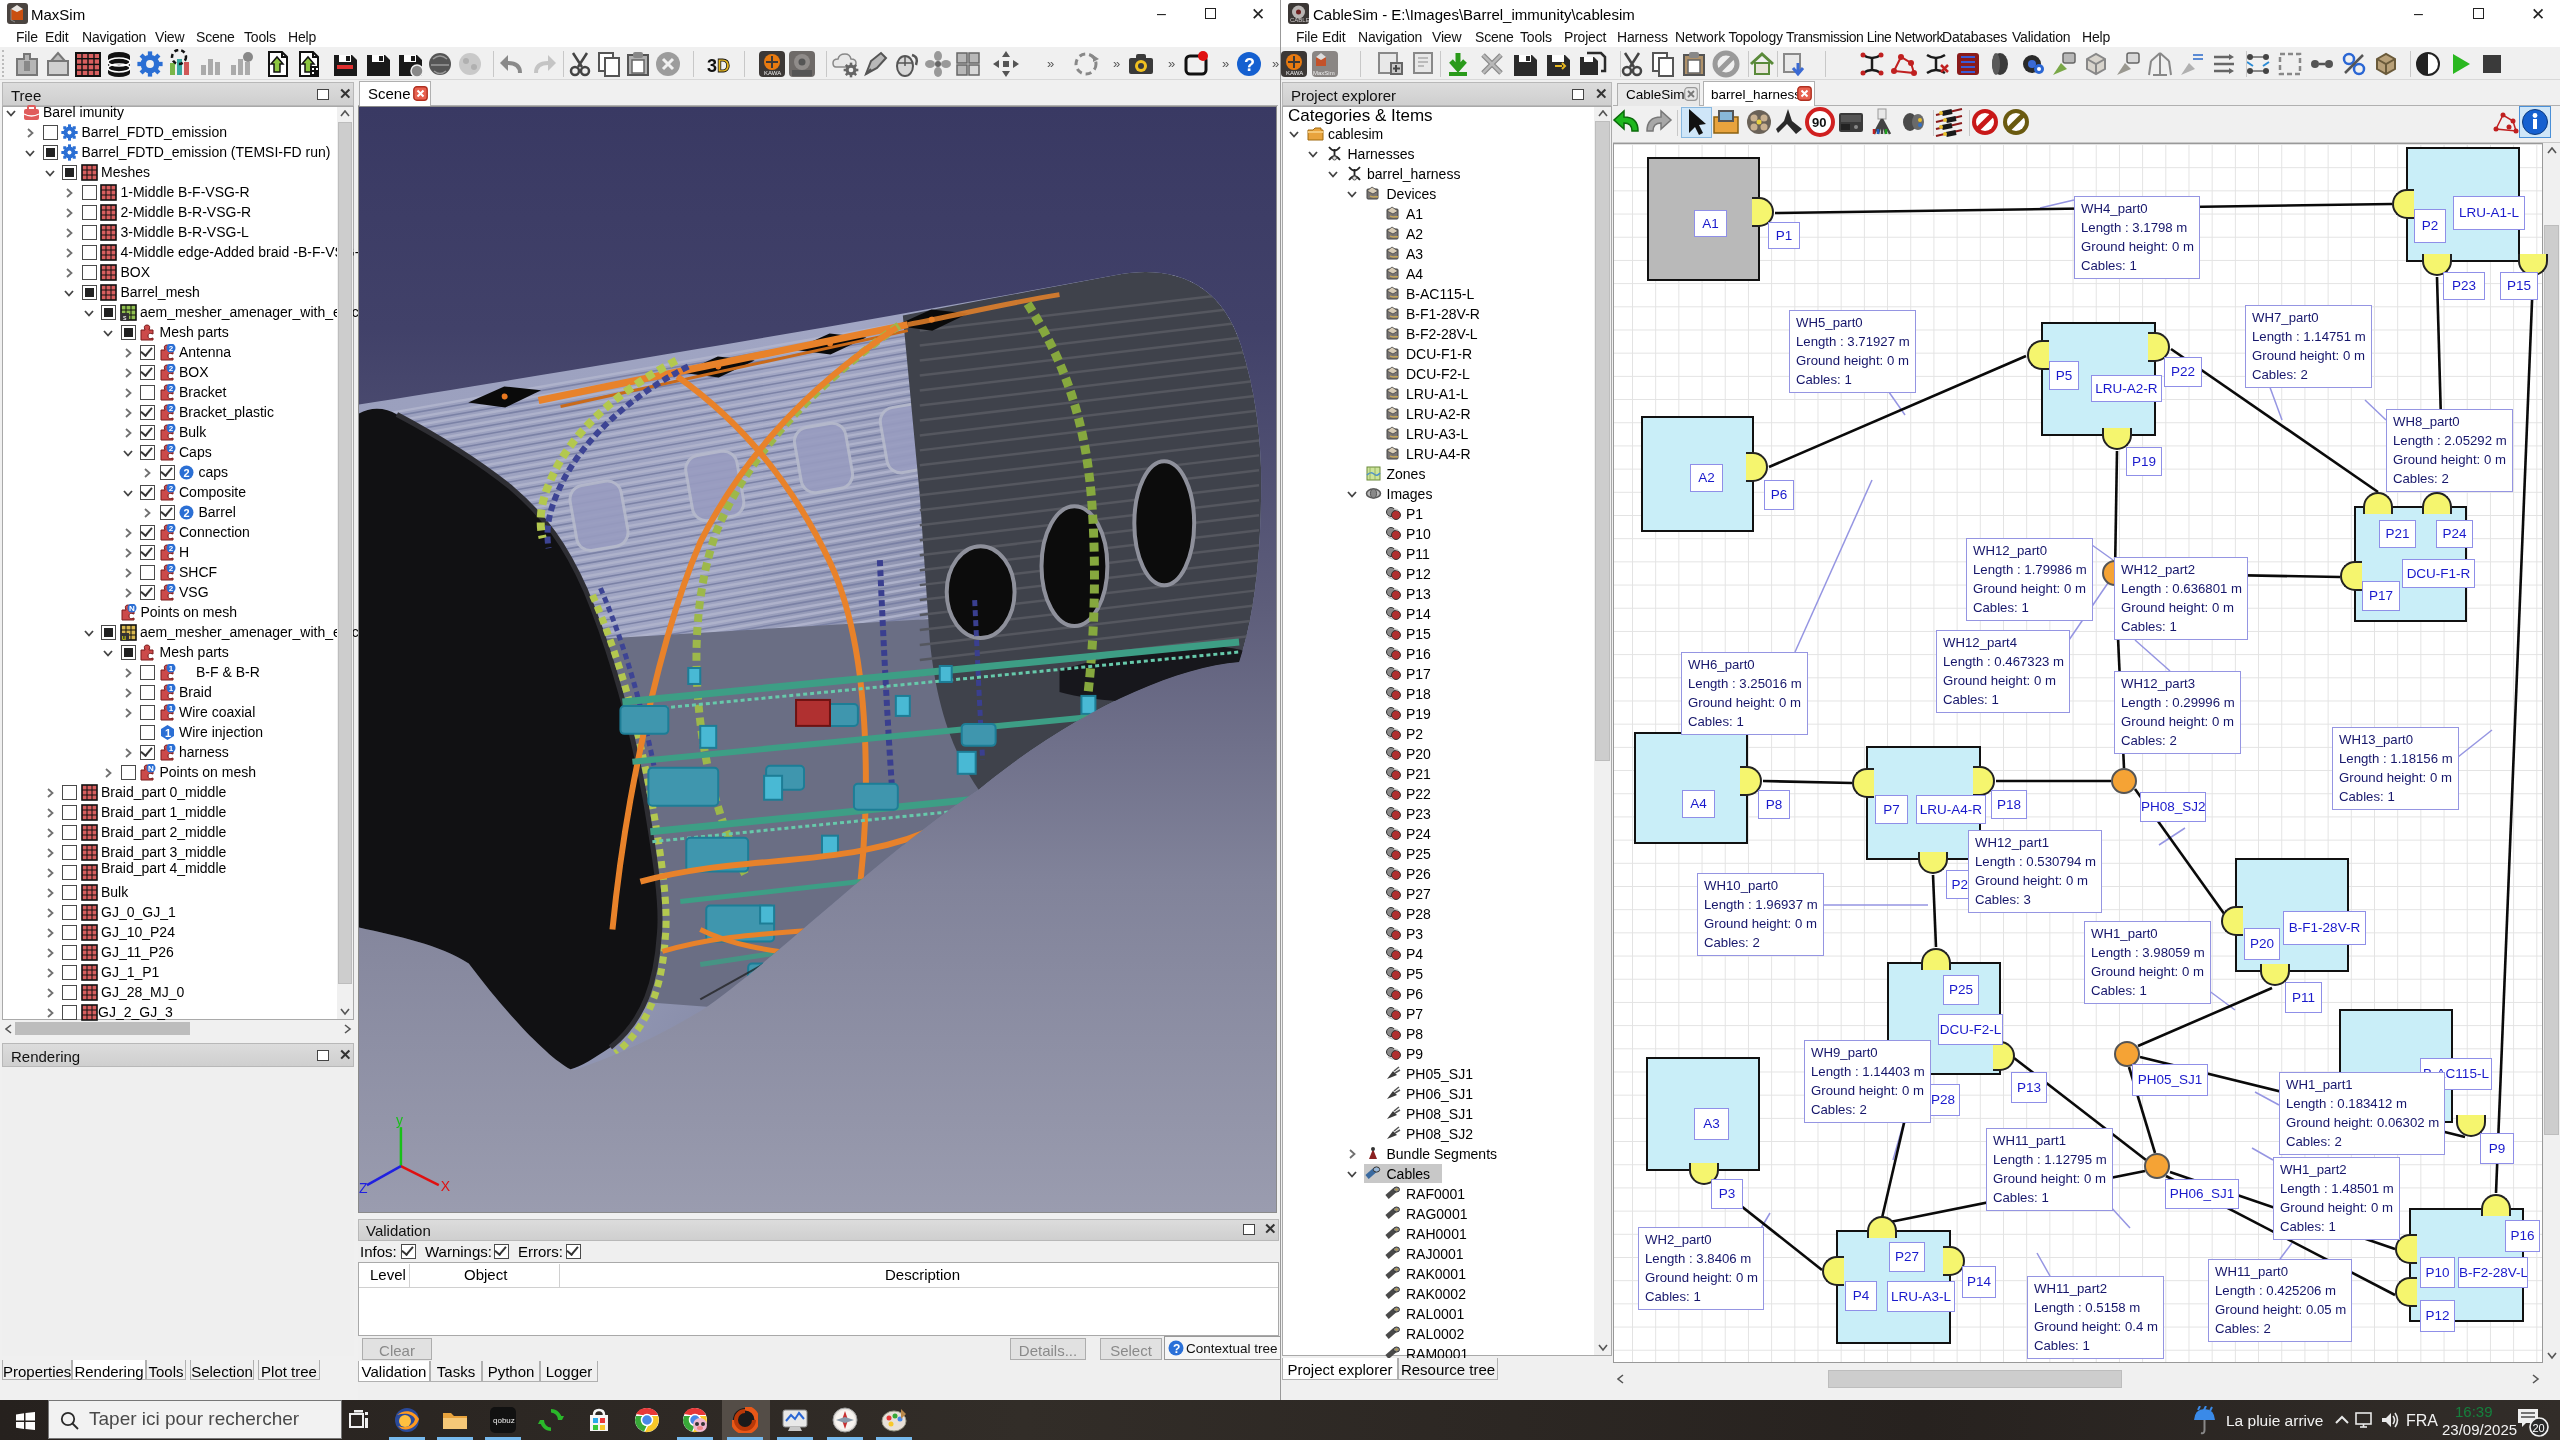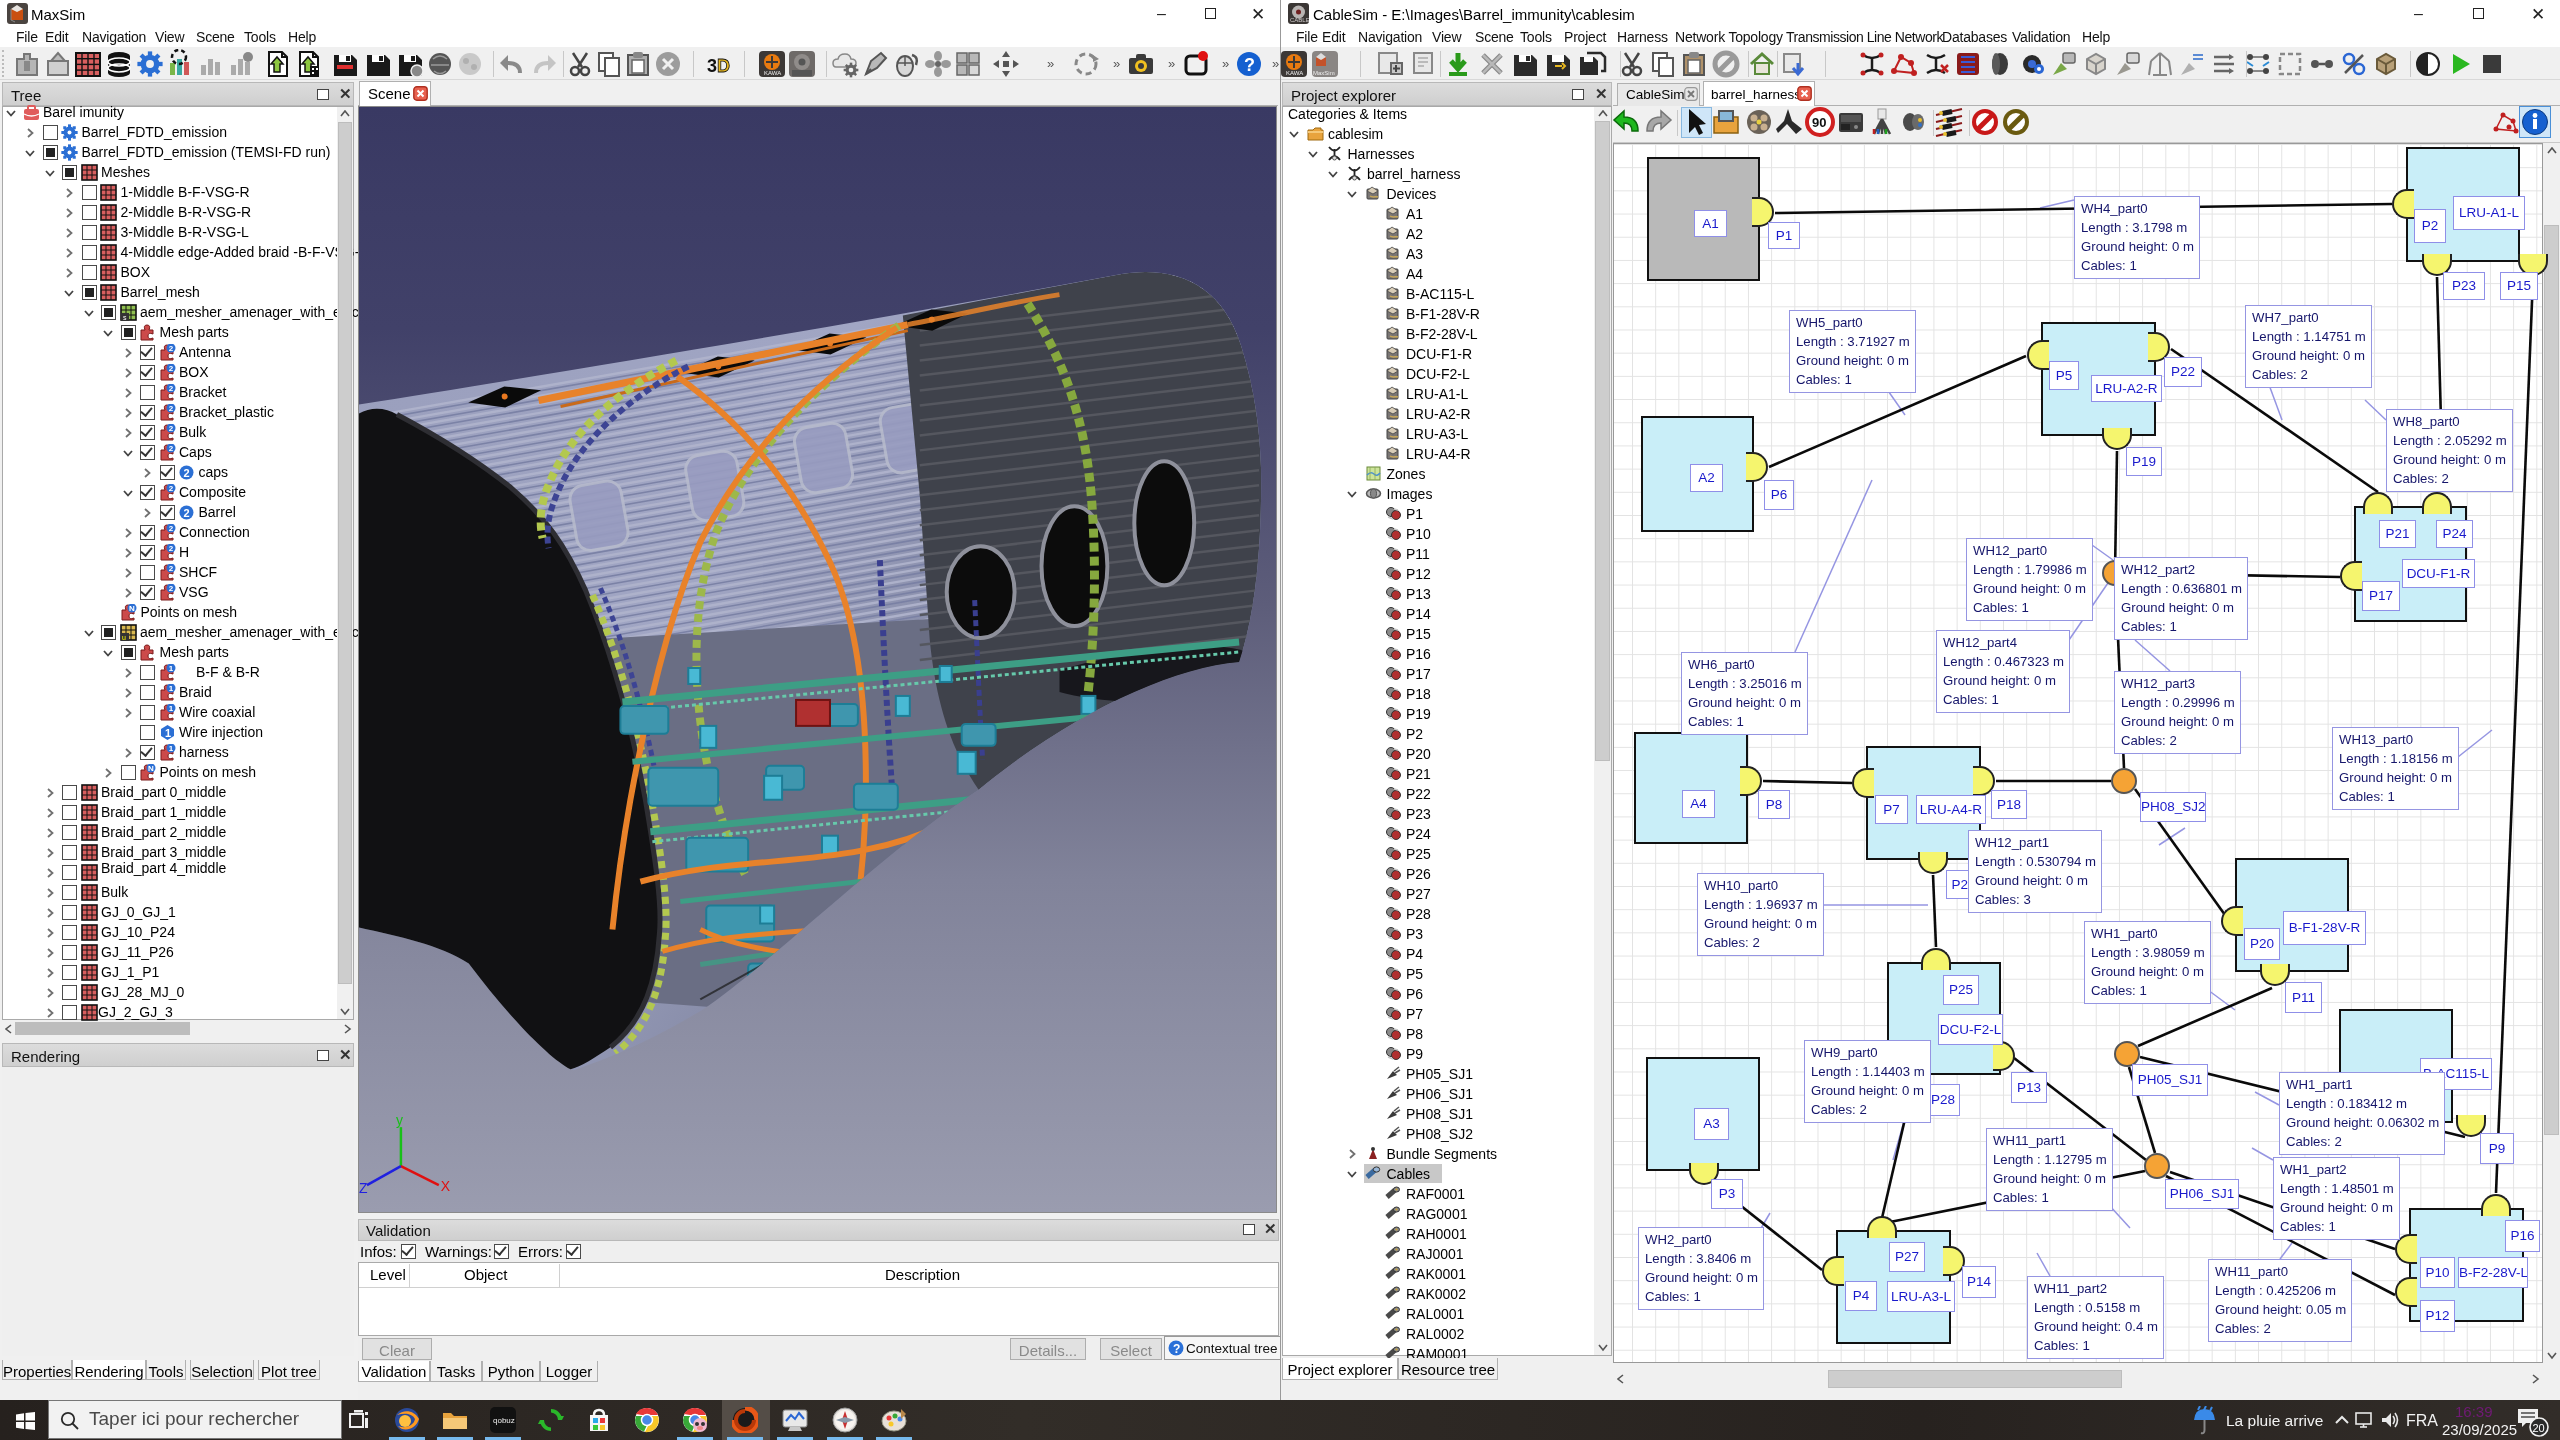--- a/index.html
+++ b/index.html
@@ -1259,21 +1259,21 @@
 <div class="abs" style="left:1777px;top:51px;width:1px;height:26px;background:#c8c8c8"></div>
 <div class="abs" style="left:1825px;top:51px;width:1px;height:26px;background:#c8c8c8"></div>
 <div class="abs" style="left:2246px;top:51px;width:1px;height:26px;background:#c8c8c8"></div>
 <div class="abs" style="left:2410px;top:51px;width:1px;height:26px;background:#c8c8c8"></div>
 <div class="panelhdr" style="left:1282px;top:82px;width:330px;height:24px">
     <span class="phlab">Project explorer</span>
   </div>
 <div class="float-ic" style="left:1572px;top:89px"></div>
 <div class="x-ic" style="left:1595px;top:88px">✕</div>
 <div class="abs" style="left:1282px;top:106px;width:330px;height:1250px;background:#fff;border:1px solid #a9a9a9"></div>
-<div class="row" style="left:1288px;top:106px;font-size:14px">Categories &amp; Items</div>
+<div class="row" style="left:1288px;top:106px;font-size:17px">Categories &amp; Items</div>
 <svg style="left:1288px;top:128px" width="12" height="12">
     <path d="M2 4 L6 8.5 L10 4" fill="none" stroke="#444" stroke-width="1.8"></path>
   </svg>
 <svg style="left:1307px;top:125px" width="17" height="17" viewBox="0 0 17 17">
     <path d="M1 5 L6 5 L8 3 L14 3 L14 5 L16 5 L16 15 L1 15 Z" fill="#e8a33d" stroke="#a06a10" stroke-width="1"></path>
     <path d="M1 7 L16 7" stroke="#f5c878" stroke-width="2"></path>
   </svg>
 <div class="row" style="left:1328px;top:126px">cablesim</div>
 <svg style="left:1307px;top:148px" width="12" height="12">
     <path d="M2 4 L6 8.5 L10 4" fill="none" stroke="#444" stroke-width="1.8"></path>
@@ -2052,20 +2052,20 @@
 <svg style="left:2355px;top:1411px" width="20" height="18">
     <rect x="1" y="2" width="15" height="11" fill="none" stroke="#e8e8e8" stroke-width="1.6"></rect>
     <line x1="5" y1="16" x2="12" y2="16" stroke="#e8e8e8" stroke-width="1.6"></line>
     <line x1="8.5" y1="13" x2="8.5" y2="16" stroke="#e8e8e8" stroke-width="1.6"></line>
   </svg>
 <svg style="left:2380px;top:1410px" width="20" height="20">
     <path d="M2 8 L6 8 L11 3 L11 17 L6 12 L2 12 Z" fill="#e8e8e8"></path>
     <path d="M13 6 Q16 10 13 14 M15 3 Q20 10 15 17" stroke="#e8e8e8" stroke-width="1.6" fill="none"></path>
   </svg>
 <div class="txt" style="left:2406px;top:1412px;font-size:16px;color:#f2f2f2">FRA</div>
-<div class="txt" style="left:2455px;top:1403px;font-size:15px;color:#701a75">16:39</div>
+<div class="txt" style="left:2455px;top:1403px;font-size:15px;color:#15803d">16:39</div>
 <div class="txt" style="left:2442px;top:1421px;font-size:15px;color:#f2f2f2">23/09/2025</div>
 <svg style="left:2516px;top:1407px" width="34" height="30">
     <path d="M2 2 L22 2 L22 16 L10 16 L6 20 L6 16 L2 16 Z" fill="#f0f0f0"></path>
     <line x1="5" y1="6" x2="19" y2="6" stroke="#555" stroke-width="1.6"></line>
     <line x1="5" y1="10" x2="19" y2="10" stroke="#555" stroke-width="1.6"></line>
     <circle cx="23" cy="20" r="9" fill="#2a2a2a" stroke="#f0f0f0" stroke-width="1.6"></circle>
     <text x="16.5" y="24.5" font-size="11" fill="#fff" font-family="Liberation Sans">20</text>
   </svg>
 </body></html>

